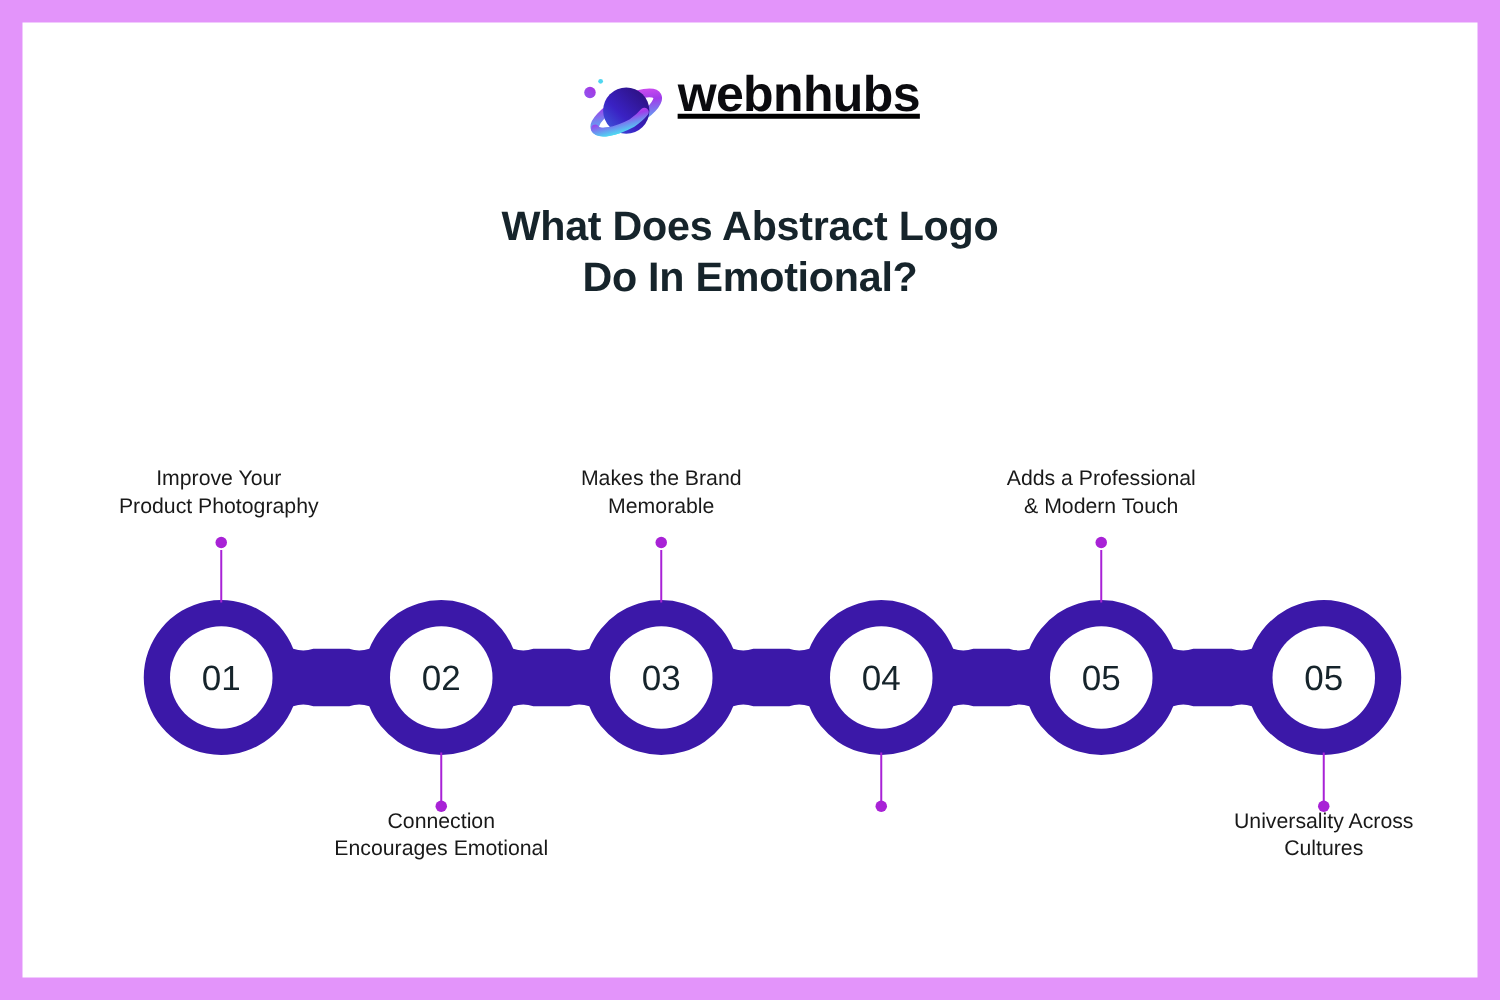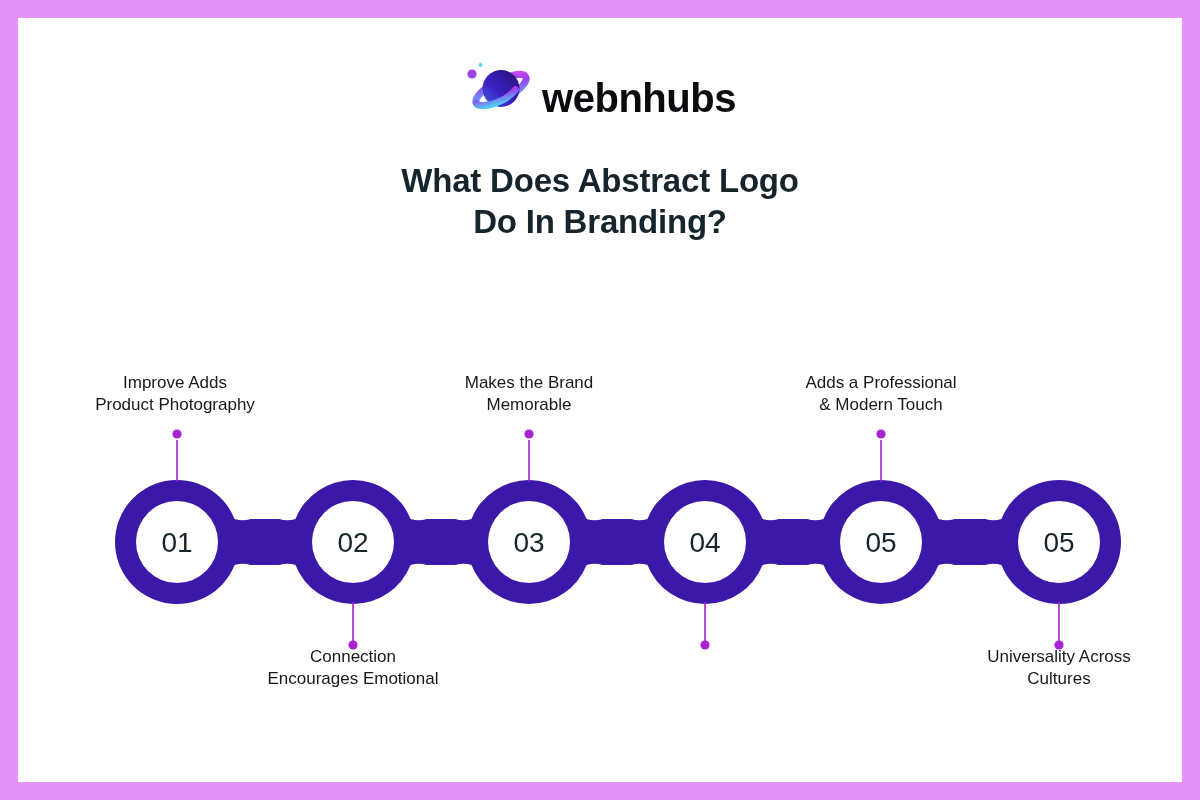--- a/index.html
+++ b/index.html
@@ -32,23 +32,24 @@
     overflow: hidden;
   }
 
   
   #brand {
     position: absolute;
     left: 0;
     right: 0;
     top: 38px;
     display: flex;
-    align-items: flex-end;
+    align-items: flex-start;
     justify-content: center;
     gap: 12px;
+    text-decoration: underline;
   }
   #brand-logo-icon {
     width: 66px;
     height: 62px;
     display: block;
   }
   #brand-name {
     font-size: 40px;
     font-weight: bold;
     letter-spacing: -0.5px;
@@ -130,21 +131,21 @@
           <g transform="rotate(-28 37 34)">
             <path d="M 9 34 A 28 9.6 0 0 0 37 43.6 A 28 9.6 0 0 0 50 40.5" fill="none" stroke="url(#ringGrad)" stroke-width="7" stroke-linecap="round"></path>
           </g>
         </svg>
       </span>
       <span id="brand-name">webnhubs</span>
     </div>
 
     <div id="title" style="color: rgb(22, 36, 43);">
       <span class="line">What Does Abstract Logo</span>
-      <span class="line">Do In Branding?</span>
+      <span class="line">Do In Emotional?</span>
     </div>
 
     <div id="chain-wrap">
       <svg id="chain-svg" width="1164" height="764" viewBox="0 0 1164 764">
         <g id="chain-shape">
             <path d="M 97 512 A 62 62 0 0 1 216.57603668193912 489 A 26 26 0 0 0 232.69603668193912 489 L 261.3039633180609 489 A 26 26 0 0 0 277.4239633180609 489 A 62 62 0 0 1 392.5760366819391 489 A 26 26 0 0 0 408.6960366819391 489 L 437.3039633180609 489 A 26 26 0 0 0 453.4239633180609 489 A 62 62 0 0 1 568.5760366819392 489 A 26 26 0 0 0 584.6960366819392 489 L 613.3039633180608 489 A 26 26 0 0 0 629.4239633180608 489 A 62 62 0 0 1 744.5760366819392 489 A 26 26 0 0 0 760.6960366819392 489 L 789.3039633180608 489 A 26 26 0 0 0 805.4239633180608 489 A 62 62 0 0 1 920.5760366819392 489 A 26 26 0 0 0 936.6960366819392 489 L 967.3039633180608 489 A 26 26 0 0 0 983.4239633180608 489 A 62 62 0 0 1 1103 512 A 62 62 0 0 1 983.4239633180608 535 A 26 26 0 0 0 967.3039633180608 535 L 936.6960366819392 535 A 26 26 0 0 0 920.5760366819392 535 A 62 62 0 0 1 805.4239633180608 535 A 26 26 0 0 0 789.3039633180608 535 L 760.6960366819392 535 A 26 26 0 0 0 744.5760366819392 535 A 62 62 0 0 1 629.4239633180608 535 A 26 26 0 0 0 613.3039633180608 535 L 584.6960366819392 535 A 26 26 0 0 0 568.5760366819392 535 A 62 62 0 0 1 453.4239633180609 535 A 26 26 0 0 0 437.3039633180609 535 L 408.6960366819391 535 A 26 26 0 0 0 392.5760366819391 535 A 62 62 0 0 1 277.4239633180609 535 A 26 26 0 0 0 261.3039633180609 535 L 232.69603668193912 535 A 26 26 0 0 0 216.57603668193912 535 A 62 62 0 0 1 97 512 Z" fill="#3b18a8"></path>
             <circle cx="159" cy="512" r="41" fill="#ffffff"></circle>
             <circle cx="335" cy="512" r="41" fill="#ffffff"></circle>
             <circle cx="511" cy="512" r="41" fill="#ffffff"></circle>
             <circle cx="687" cy="512" r="41" fill="#ffffff"></circle>
@@ -171,21 +172,21 @@
             <line x1="863" x2="863" y1="410" y2="452" stroke="#a822d6" stroke-width="1.6"></line>
             <circle cx="863" cy="404" r="4.6" fill="#a822d6"></circle>
             <line x1="1041" x2="1041" y1="572" y2="611" stroke="#a822d6" stroke-width="1.6"></line>
             <circle cx="1041" cy="615" r="4.6" fill="#a822d6"></circle>
           </g>
       </svg>
     </div>
 
     <div id="callouts">
         <div class="callout above" style="left: 157px; top: 354px; color: rgb(25, 25, 25);">
-          <span class="line">Improve Adds</span>
+          <span class="line">Improve Your</span>
           <span class="line">Product Photography</span>
         </div>
         <div class="callout below" style="left: 335px; top: 628px; color: rgb(25, 25, 25);">
           <span class="line">Connection</span>
           <span class="line">Encourages Emotional</span>
         </div>
         <div class="callout above" style="left: 511px; top: 354px; color: rgb(25, 25, 25);">
           <span class="line">Makes the Brand</span>
           <span class="line">Memorable</span>
         </div>

